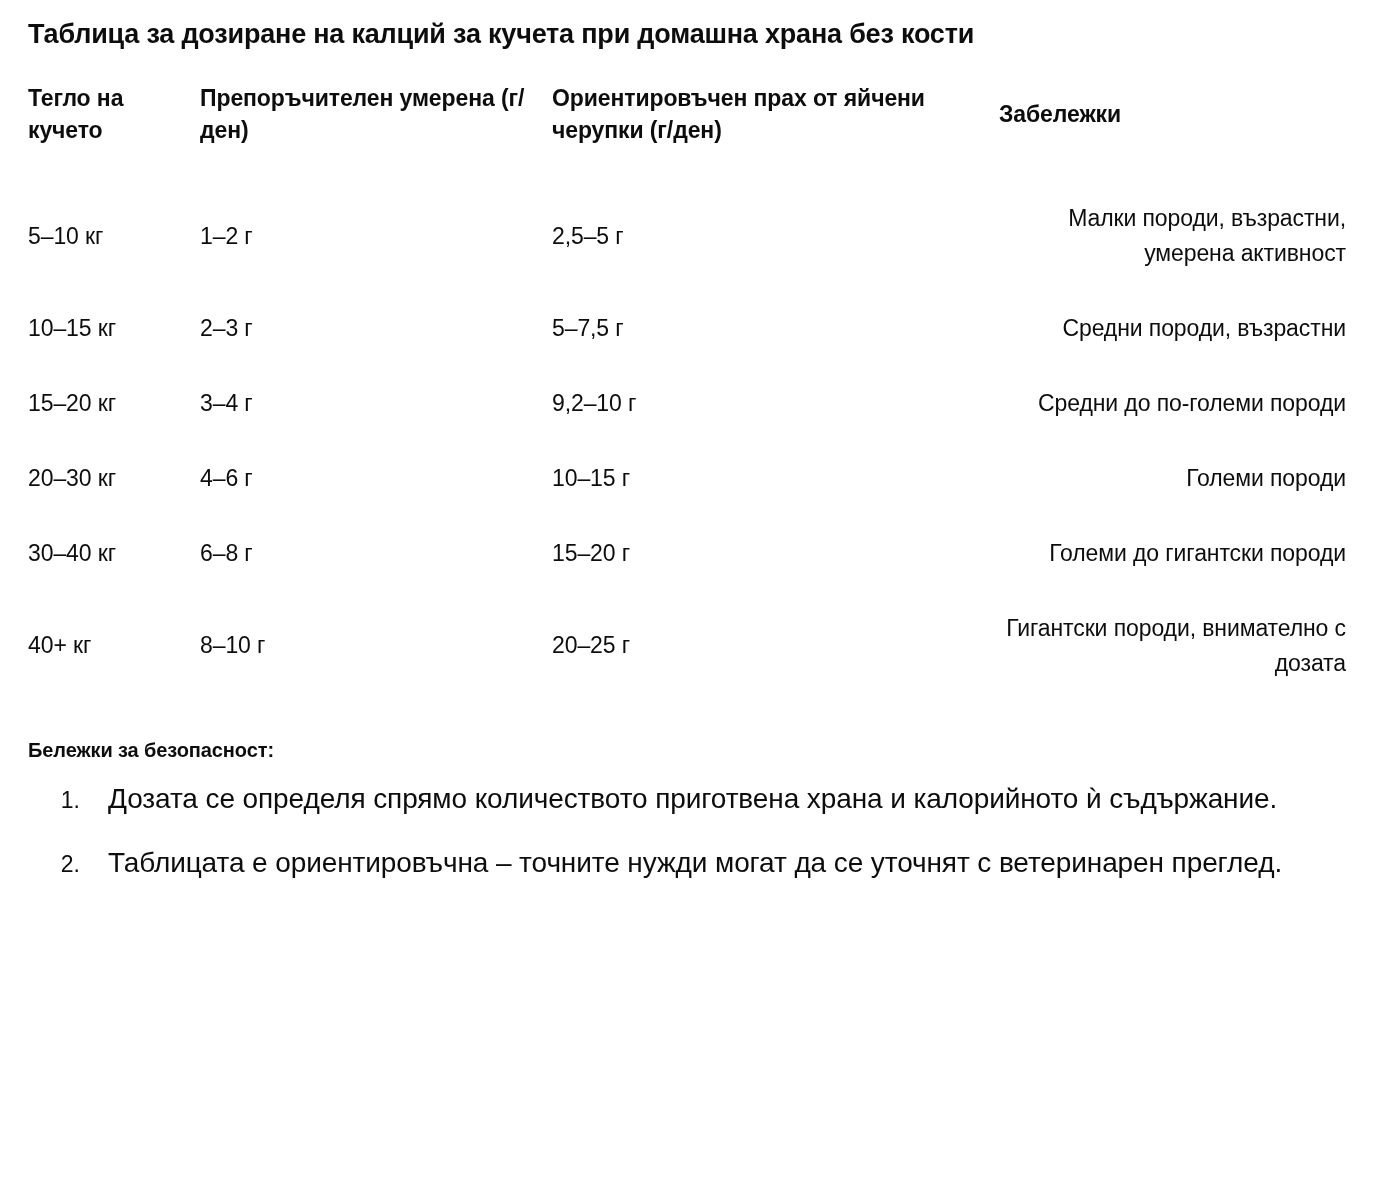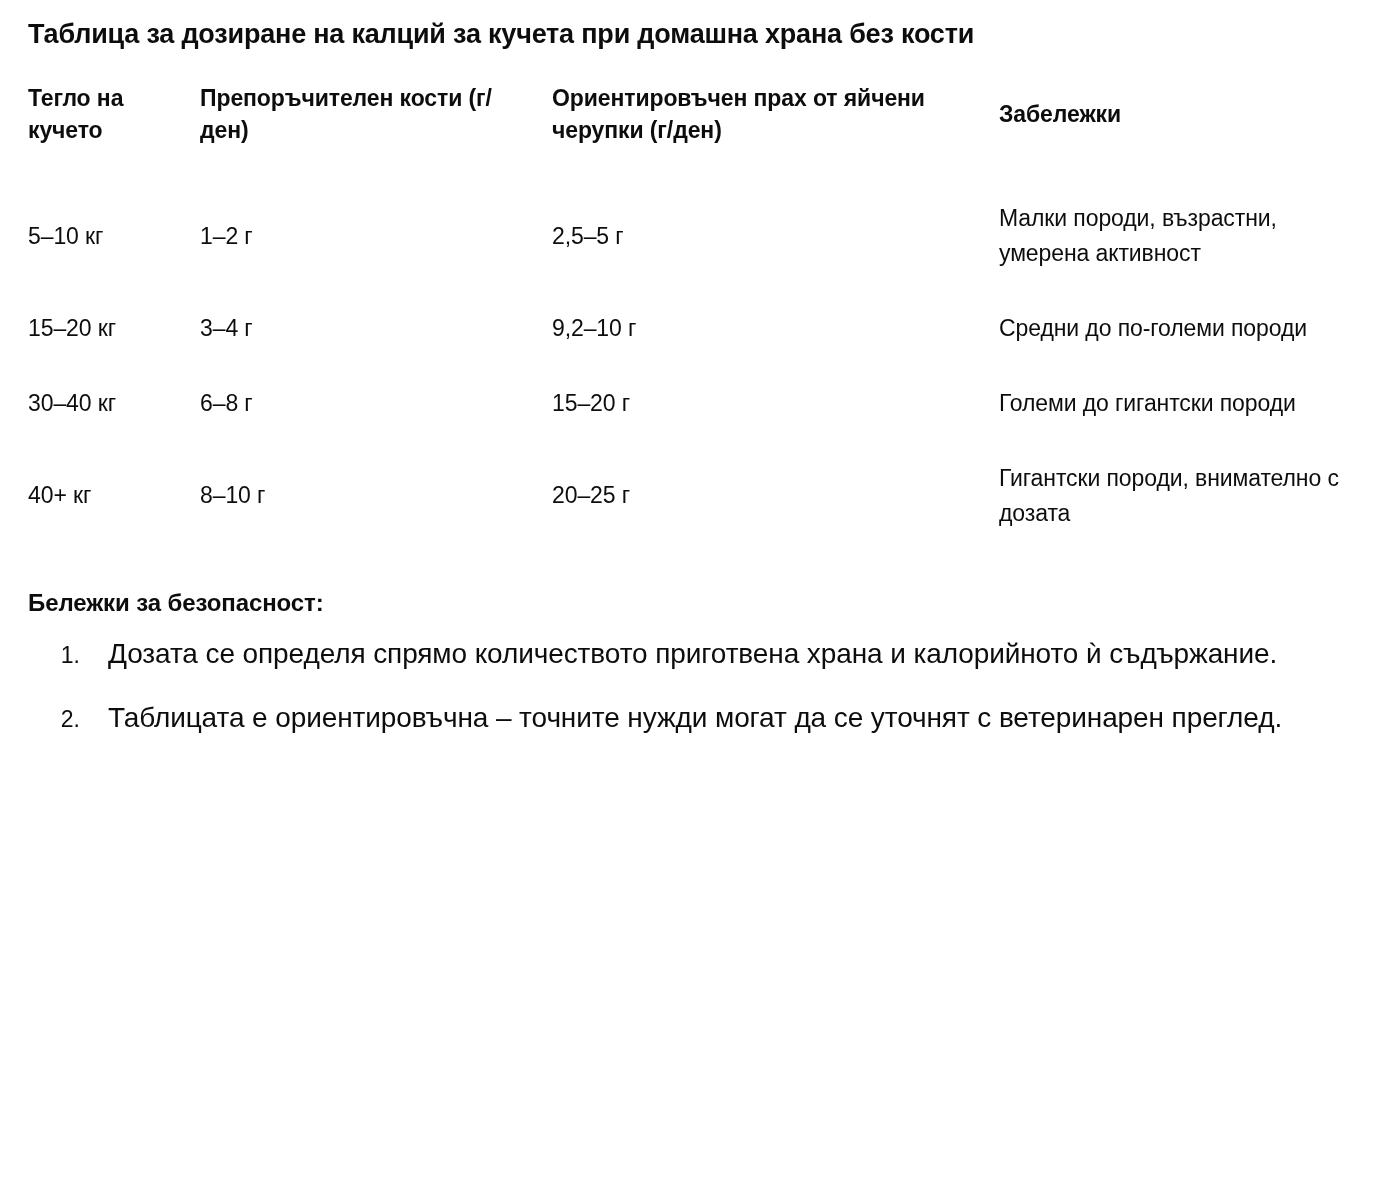--- a/index.html
+++ b/index.html
@@ -64,25 +64,26 @@
     font-size: 23px;
     font-weight: 400;
     line-height: 1.52;
     letter-spacing: -0.1px;
     padding: 20px 14px 20px 0;
     color: #0d0d0d;
   }
 
   .dose-table td.notes-cell {
     padding-right: 0;
+    text-align: right;
   }
 
   
   .safety-heading {
-    font-size: 24px;
+    font-size: 20px;
     font-weight: 700;
     line-height: 1.3;
     letter-spacing: -0.1px;
     margin: 36px 0 14px 0;
     color: #0d0d0d;
   }
 
   ol.safety-list {
     margin: 0;
     padding: 0 0 0 58px;
@@ -113,37 +114,49 @@
   <table class="dose-table">
     <colgroup>
       <col class="c-weight">
       <col class="c-calcium">
       <col class="c-shell">
       <col class="c-notes">
     </colgroup>
     <thead>
       <tr>
         <th>Тегло на кучето</th>
-        <th>Препоръчителен кости (г/ден)</th>
+        <th>Препоръчителен умерена (г/ден)</th>
         <th>Ориентировъчен прах от яйчени черупки (г/ден)</th>
         <th>Забележки</th>
       </tr>
     </thead>
     <tbody>
       <tr>
         <td>5–10 кг</td>
         <td>1–2 г</td>
         <td>2,5–5 г</td>
         <td class="notes-cell">Малки породи, възрастни, умерена активност</td>
       </tr>
       <tr>
+        <td>10–15 кг</td>
+        <td>2–3 г</td>
+        <td>5–7,5 г</td>
+        <td class="notes-cell">Средни породи, възрастни</td>
+      </tr>
+      <tr>
         <td>15–20 кг</td>
         <td>3–4 г</td>
         <td>9,2–10 г</td>
         <td class="notes-cell">Средни до по-големи породи</td>
+      </tr>
+      <tr>
+        <td>20–30 кг</td>
+        <td>4–6 г</td>
+        <td>10–15 г</td>
+        <td class="notes-cell">Големи породи</td>
       </tr>
       <tr>
         <td>30–40 кг</td>
         <td>6–8 г</td>
         <td>15–20 г</td>
         <td class="notes-cell">Големи до гигантски породи</td>
       </tr>
       <tr>
         <td>40+ кг</td>
         <td>8–10 г</td>

